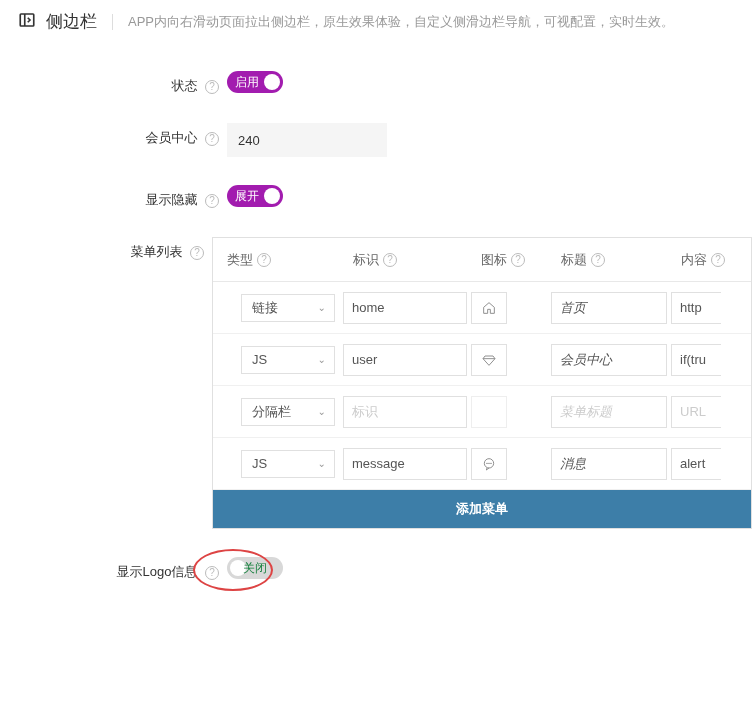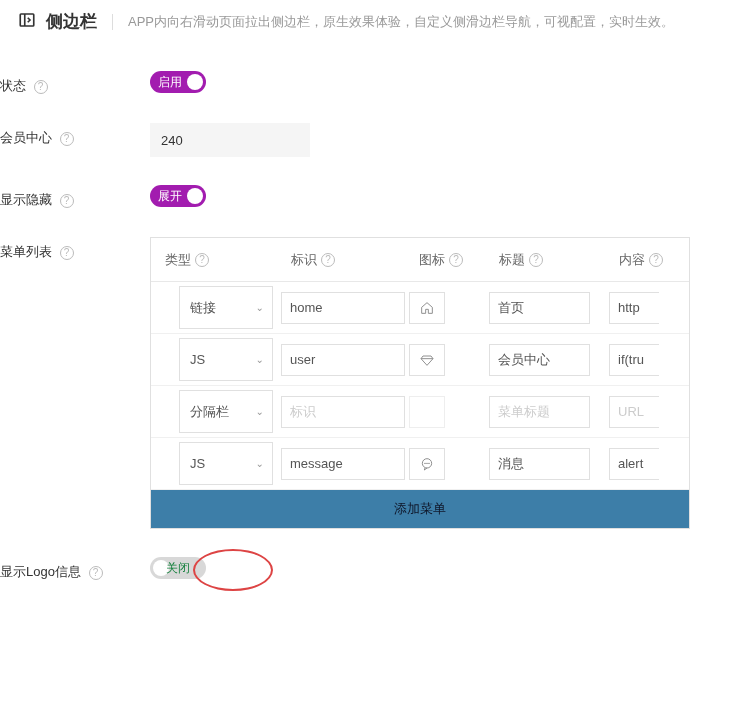--- a/index.html
+++ b/index.html
@@ -1,25 +1,25 @@
 <!DOCTYPE html>
 <html><head>
   <meta charset="utf-8">
   <style>
     * { box-sizing: border-box; margin: 0; padding: 0; }
     body { font-family: -apple-system, "PingFang SC", "Microsoft YaHei", sans-serif; font-size: 13px; color: #333; background: #fff; width: 752px; }
     
     .header { display: flex; align-items: center; padding: 10px 18px; gap: 10px; }
     .header-icon { width: 18px; height: 18px; }
-    .header-title { font-size: 17px; font-weight: 700; color: #333; }
+    .header-title { font-size: 17px; font-weight: 400; color: #333; }
     .header-divider { width: 1px; height: 16px; background: #ddd; margin: 0 5px; }
     .header-desc { color: #999; font-size: 13px; }
     
     .form-row { display: flex; align-items: flex-start; margin-top: 28px; }
-    .form-label-col { width: 150px; text-align: left; padding-right: 8px; padding-top: 6px; color: #333; }
+    .form-label-col { width: 227px; text-align: right; padding-right: 8px; padding-top: 6px; color: #333; }
     .form-content { flex: 1; display: flex; align-items: center; }
     
     .help-icon { display: inline-flex; align-items: center; justify-content: center; width: 14px; height: 14px; border: 1px solid #bbb; border-radius: 50%; color: #bbb; font-size: 10px; margin-left: 4px; vertical-align: middle; }
     
     .toggle { position: relative; width: 56px; height: 22px; background: #a21caf; border-radius: 11px; cursor: pointer; display: inline-flex; align-items: center; }
     .toggle.off { background: #d8d8d8; }
     .toggle-text { color: #fff; font-size: 12px; position: absolute; }
     .toggle .toggle-text { left: 8px; }
     .toggle.off .toggle-text { left: auto; right: 16px; color: #15803d; }
     .toggle-knob { position: absolute; width: 16px; height: 16px; background: #fff; border-radius: 50%; right: 3px; top: 3px; }
@@ -32,34 +32,34 @@
     .th { padding: 0 10px; color: #666; font-size: 13px; display: flex; align-items: center; }
     .col-type { width: 130px; padding-left: 14px; }
     .col-id { width: 128px; }
     .col-icon { width: 80px; }
     .col-title { width: 120px; }
     .col-content { flex: 1; }
     
     .table-body-row { display: flex; align-items: center; height: 52px; border-bottom: 1px solid #f0f0f0; padding: 0 0; }
     .table-body-row:last-of-type { border-bottom: none; }
     
-    .select-box { display: inline-flex; align-items: center; justify-content: space-between; width: 94px; height: 43px; border: 1px solid #e0e0e0; padding: 0 8px 0 10px; background: #fff; cursor: pointer; font-size: 13px; margin-left: 14px; color: #555; }
+    .select-box { display: inline-flex; align-items: center; justify-content: space-between; width: 94px; height: 28px; border: 1px solid #e0e0e0; padding: 0 8px 0 10px; background: #fff; cursor: pointer; font-size: 13px; margin-left: 14px; color: #555; }
     .chevron { font-size: 10px; color: #999; }
     
     .cell-input { height: 32px; border: 1px solid #e0e0e0; padding: 0 8px; font-size: 13px; background: #fff; color: #555; }
     .cell-input::placeholder { color: #ccc; }
     .cell-input.w-id { width: 124px; }
-    .cell-input.w-title { width: 101px; }
+    .cell-input.w-title { width: 116px; font-style: italic; }
     .cell-input.w-content { width: 50px; border-right: none; }
     .cell-input:disabled { background: #fff; color: #ccc; }
     
     .icon-cell { width: 36px; height: 32px; border: 1px solid #e0e0e0; display: inline-flex; align-items: center; justify-content: center; cursor: pointer; }
     .icon-cell svg { width: 16px; height: 16px; stroke: #888; fill: none; stroke-width: 1.4; }
     
-    .add-menu-bar { background: #3d7ea8; color: #0f172a; text-align: center; height: 38px; line-height: 38px; cursor: pointer; font-size: 13px; }
+    .add-menu-bar { background: #3d7ea8; color: #ffffff; text-align: center; height: 38px; line-height: 38px; cursor: pointer; font-size: 13px; font-weight: bold; }
     
     .btn-row { display: flex; gap: 12px; }
     .btn { height: 34px; padding: 0 16px; display: inline-flex; align-items: center; gap: 6px; cursor: pointer; font-size: 13px; border: 1px solid; }
     .btn-primary { background: #2b7cb3; color: #fff; border-color: #2b7cb3; }
     .btn-default { background: #fff; color: #333; border-color: #c8c8c8; }
     .btn-save-icon { width: 14px; height: 14px; }
     
     .ellipse-mark { position: absolute; width: 80px; height: 42px; border: 2px solid #d44; border-radius: 50%; pointer-events: none; }
     
     .logo-row-wrapper { position: relative; }

